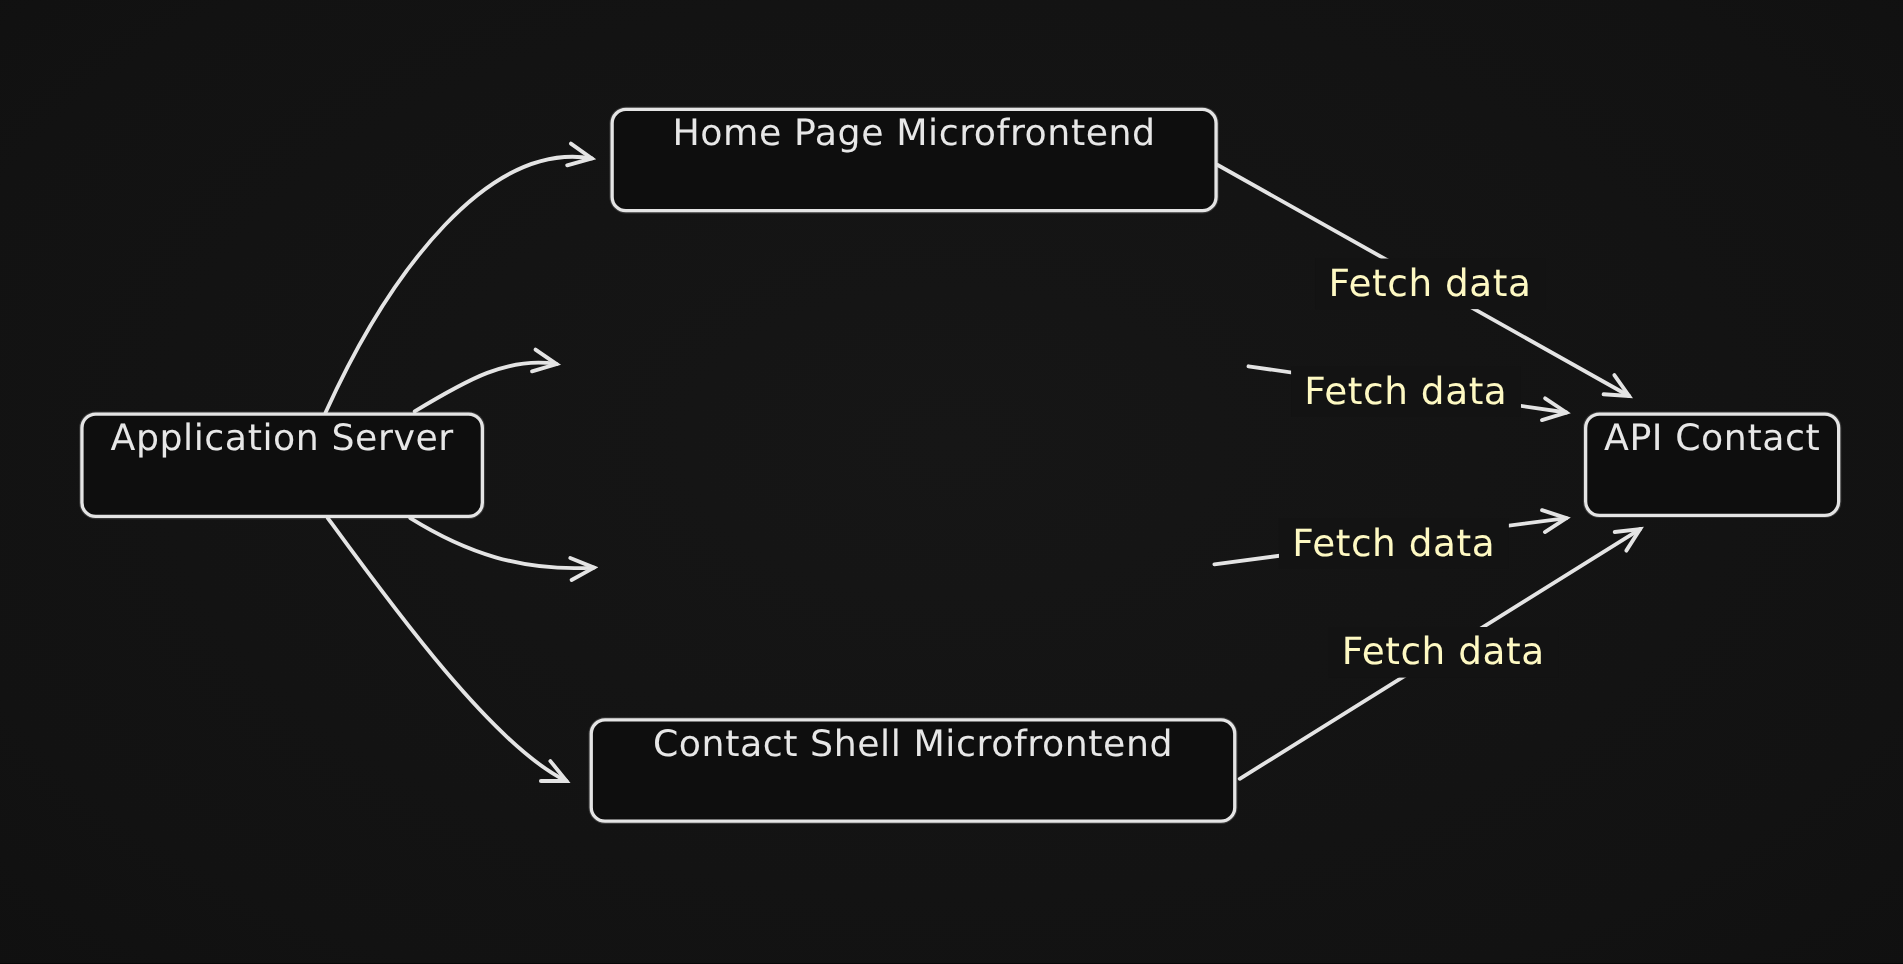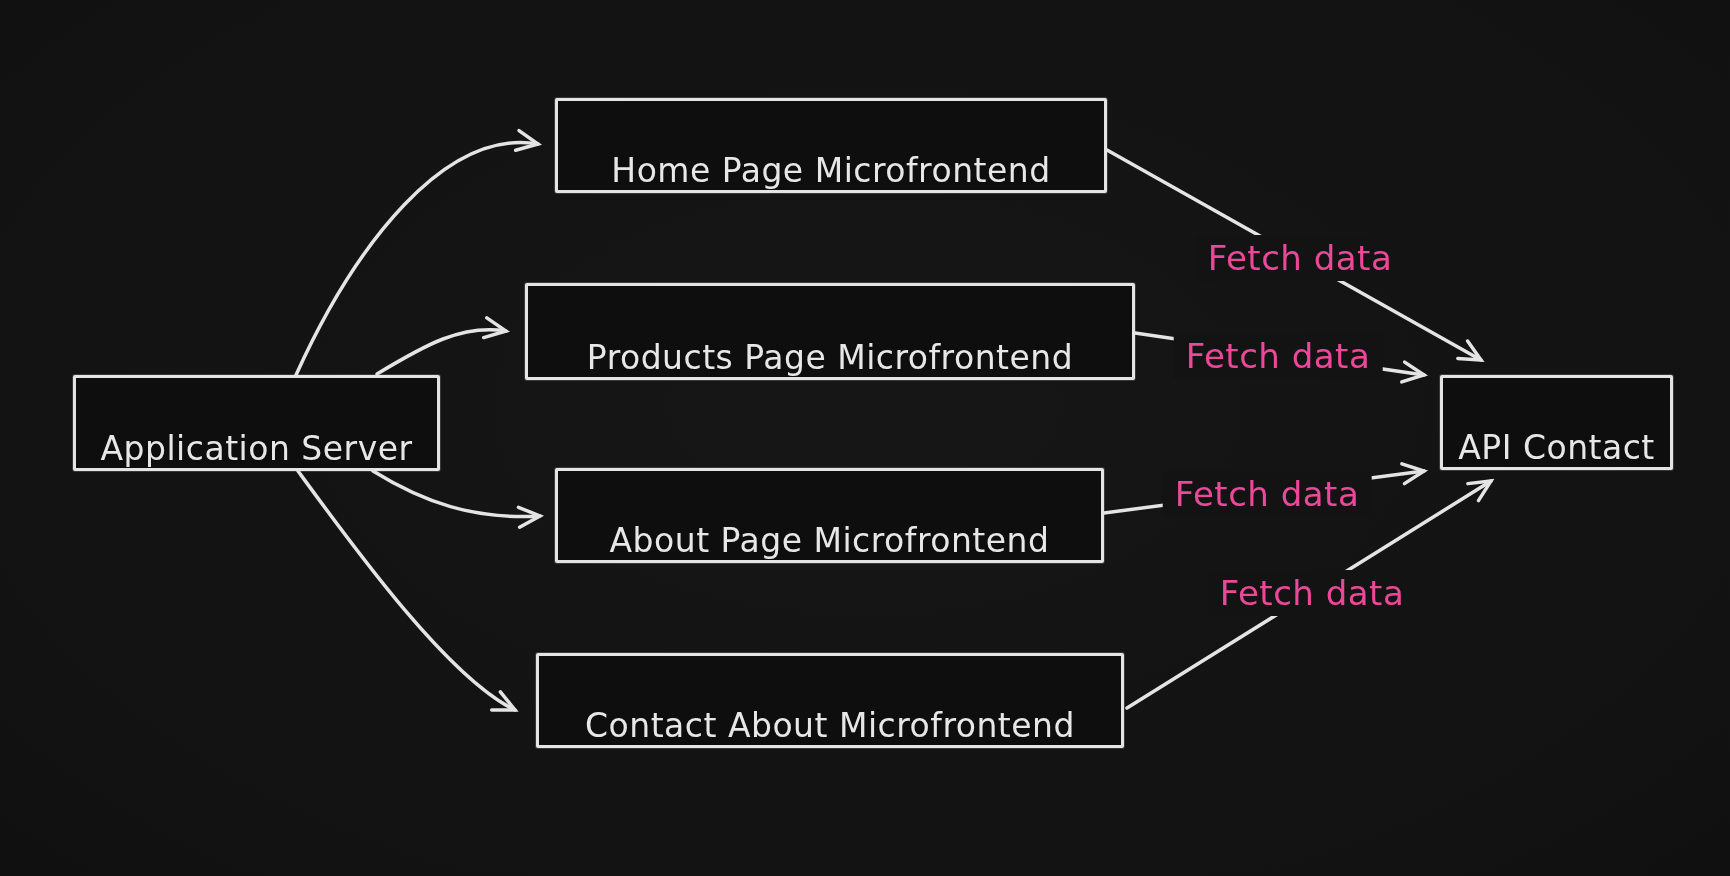--- a/index.html
+++ b/index.html
@@ -18,40 +18,40 @@
   }
   .arrows {
     position: absolute;
     inset: 0;
     pointer-events: none;
   }
   .node {
     position: absolute;
     box-sizing: border-box;
     border: 3px solid #e4e4e4;
-    border-radius: 2px;
+    border-radius: 14px;
     background: #0e0e0e;
     display: flex;
-    align-items: flex-end;
+    align-items: flex-start;
     justify-content: center;
     font-size: 33px;
     letter-spacing: 0.5px;
     white-space: nowrap;
     box-shadow: 0 0 0 1px rgba(230,230,230,0.18);
   }
   .node span { padding: 0 6px; }
   .edge-label {
     position: absolute;
     transform: translate(-50%, -50%);
     background: #131313;
     padding: 3px 12px;
     font-size: 34px;
     letter-spacing: 0.5px;
     white-space: nowrap;
-    color: #ec4899;
+    color: #fef9c3;
   }
 </style>
 </head>
 <body>
 
 <div class="canvas">
 
   <svg class="arrows" width="1730" height="876" viewBox="0 0 1730 876" fill="none" stroke="#e4e4e4" stroke-width="3.5" stroke-linecap="round">
     <defs>
       <marker id="arrowV" orient="auto" markerUnits="userSpaceOnUse" markerWidth="30" markerHeight="28" viewBox="-26 -13 30 28" refX="0" refY="0">
@@ -71,30 +71,24 @@
   </svg>
 
   <div class="node" style="left:73px; top:375px; width:367px; height:96px;">
     <span>Application Server</span>
   </div>
 
   <div class="node" style="left:555px; top:98px; width:552px; height:95px;">
     <span>Home Page Microfrontend</span>
   </div>
 
-  <div class="node" style="left:525px; top:283px; width:610px; height:97px;">
-    <span>Products Page Microfrontend</span>
-  </div>
 
-  <div class="node" style="left:555px; top:468px; width:549px; height:95px;">
-    <span>About Page Microfrontend</span>
-  </div>
 
   <div class="node" style="left:536px; top:653px; width:588px; height:95px;">
-    <span>Contact About Microfrontend</span>
+    <span>Contact Shell Microfrontend</span>
   </div>
 
   <div class="node" style="left:1440px; top:375px; width:233px; height:95px;">
     <span>API Contact</span>
   </div>
 
   <div class="edge-label" style="left:1300px; top:258px;">Fetch data</div>
   <div class="edge-label" style="left:1278px; top:356px;">Fetch data</div>
   <div class="edge-label" style="left:1267px; top:494px;">Fetch data</div>
   <div class="edge-label" style="left:1312px; top:593px;">Fetch data</div>

